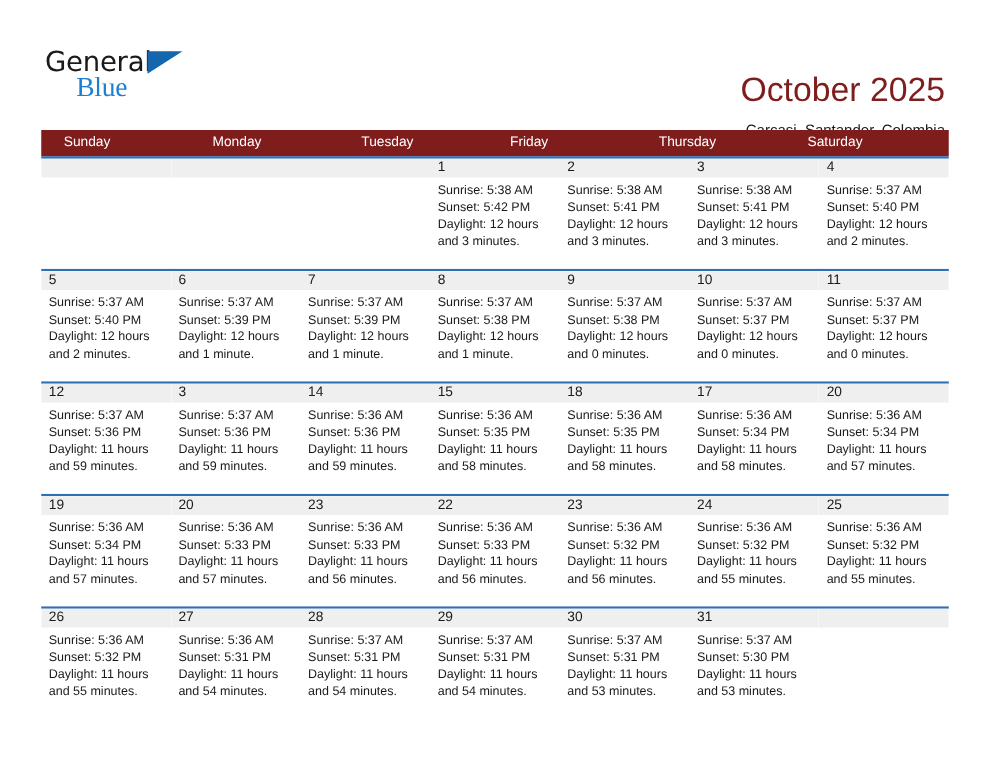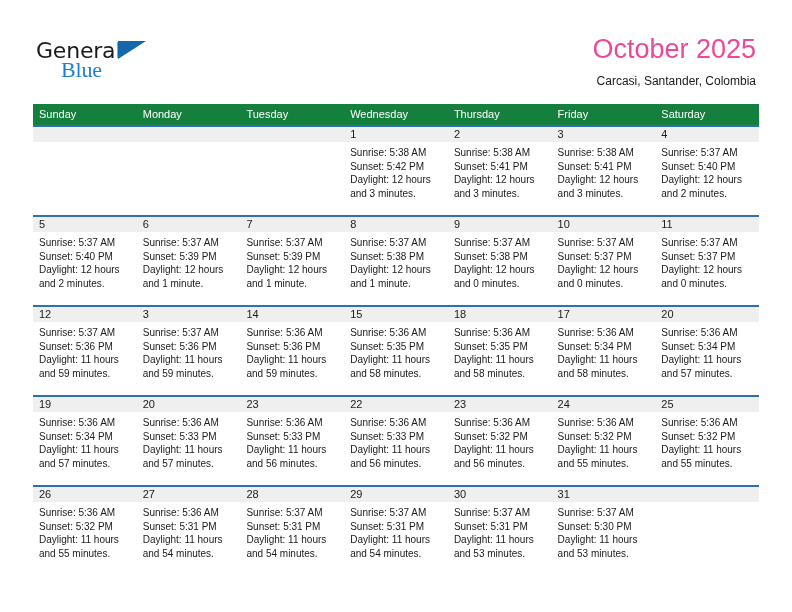--- a/index.html
+++ b/index.html
@@ -65,43 +65,45 @@
   }
 
   .title-block {
     position: absolute;
     right: 36px;
     top: 33px;
     text-align: right;
   }
   .cal-title {
     font-size: 27px;
-    color: #ec4899;
+    color: #7f1d1d;
     line-height: 32px;
     white-space: nowrap;
+    margin-top: 23px;
   }
   .cal-subtitle {
     font-size: 12px;
     color: #1a1a1a;
     line-height: 20px;
     margin-top: 6px;
     white-space: nowrap;
   }
 
   
   .calendar {
     position: absolute;
     left: 33px;
     top: 104px;
     width: 726px;
   }
   .dow-row {
     display: flex;
-    background: #15803d;
+    background: #7f1d1d;
     height: 21px;
+    padding-left: 12px;
   }
   .dow {
     flex: 1 1 0;
     color: #ffffff;
     font-size: 11px;
     line-height: 21px;
     padding-left: 6px;
     box-sizing: border-box;
     white-space: nowrap;
   }
@@ -163,23 +165,22 @@
     </div>
 
   </div>
 
   <div class="calendar">
 
     <div class="dow-row">
       <div class="dow">Sunday</div>
       <div class="dow">Monday</div>
       <div class="dow">Tuesday</div>
-      <div class="dow">Wednesday</div>
+      <div class="dow">Friday</div>
       <div class="dow">Thursday</div>
-      <div class="dow">Friday</div>
       <div class="dow">Saturday</div>
     </div>
 
     <div class="week">
       <div class="cell empty">
           <div class="daynum"></div>
           <div class="info">
             <div></div>
             <div></div>
             <div></div>

